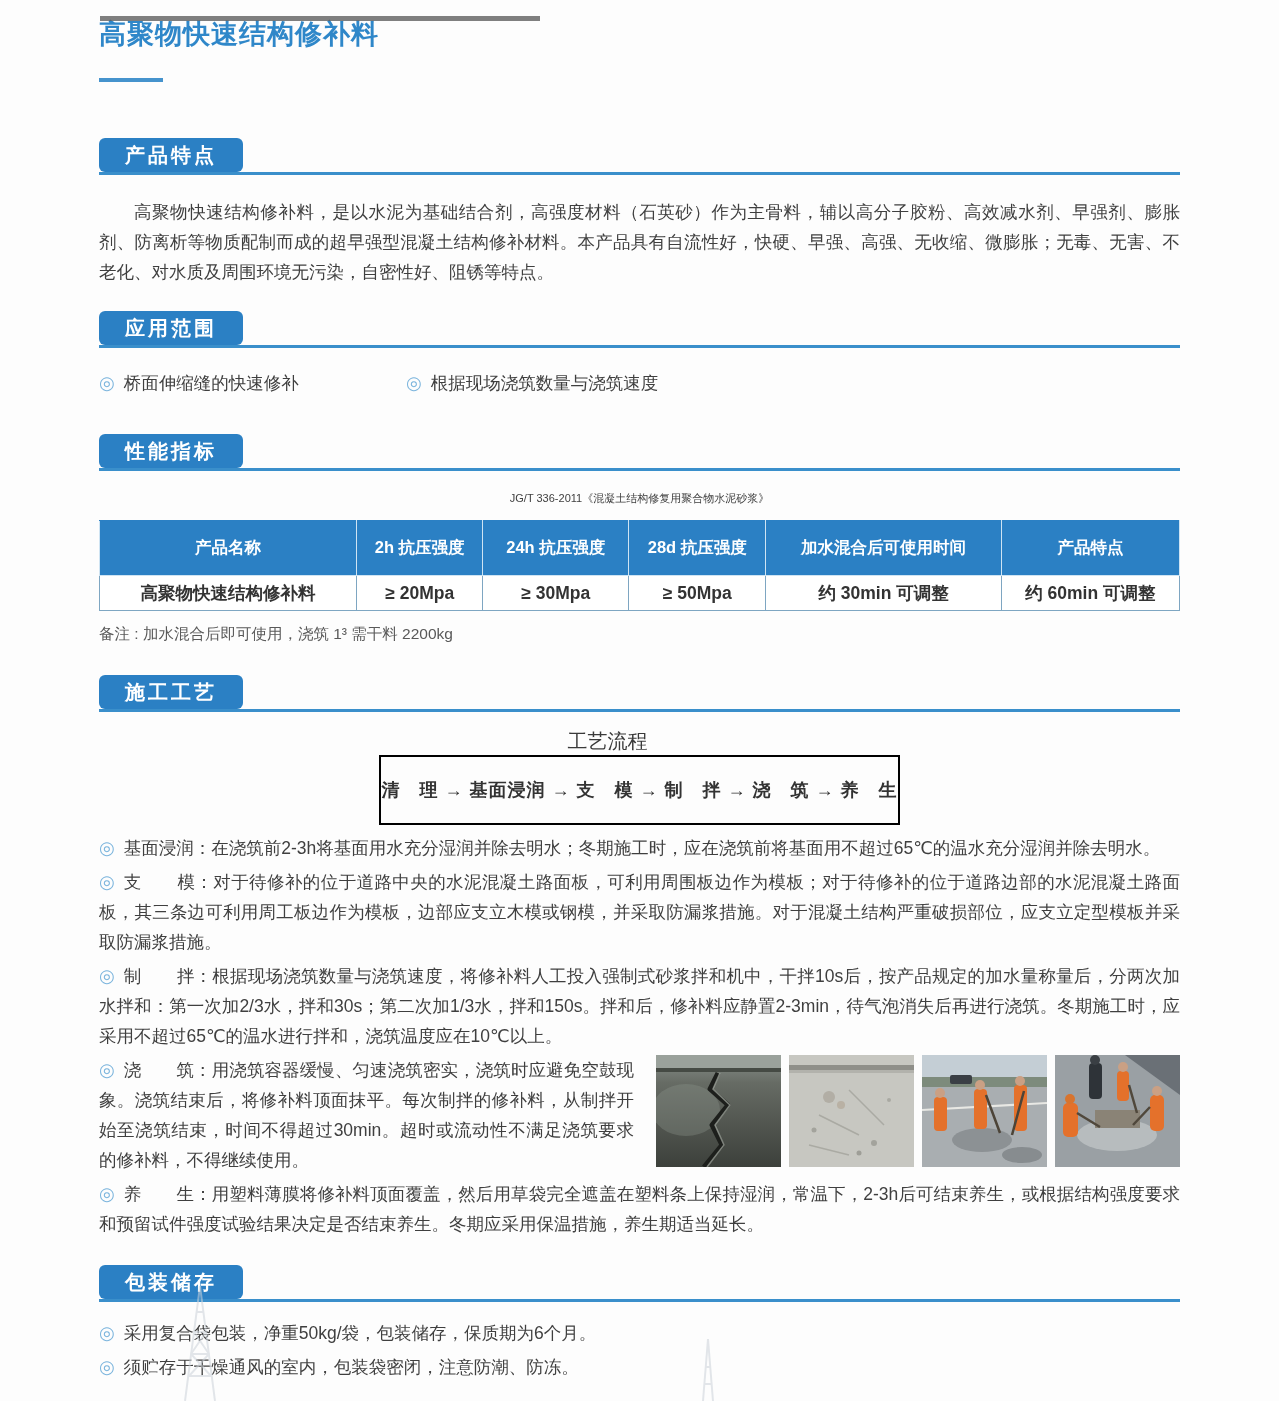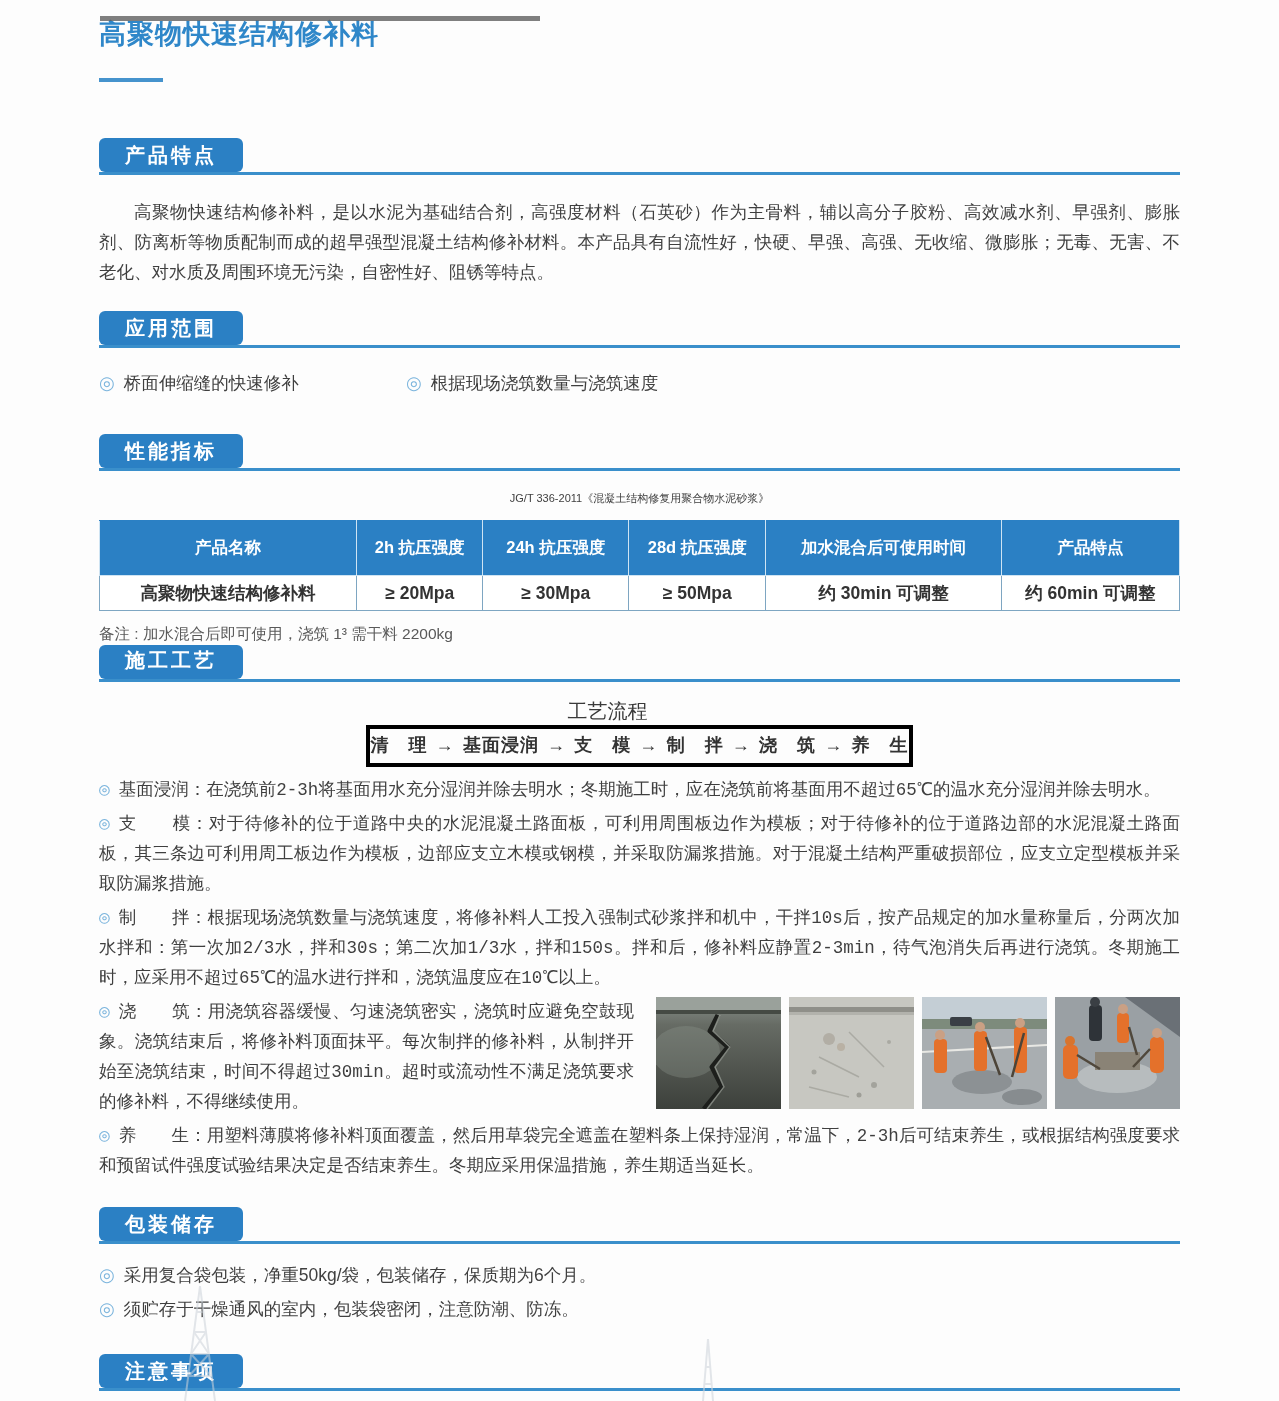--- a/index.html
+++ b/index.html
@@ -50,23 +50,23 @@
   }
   table.perf td{
     font-size:17.5px;font-weight:600;color:#333;text-align:center;
     padding:5px 4px;border:1px solid #7ea6c2;background:#fff;
   }
   .perf-note{margin-top:13px;font-size:15.5px;color:#595959;}
 
   .flow-row{display:flex;align-items:center;margin-top:16px;flex-direction:column;}
   .flow-label{font-size:20px;color:#3a3a3a;width:144px;flex:0 0 auto;}
   .flow-box{
-    flex:1;border:4px solid #000000;text-align:left;
+    flex:1;border:2px solid #000000;text-align:left;
     font-size:18px;font-weight:bold;color:#333;
-    line-height:30px;padding:2px 0;letter-spacing:1px;
+    line-height:30px;padding:18px 0;letter-spacing:1px;
   }
 
   .steps{margin-top:8px;}
   .step{margin:4px 0 0 0;font-size:17.5px;line-height:30px;text-align:justify;color:#3f3f3f;}
   .step .ring{float:left;margin-right:9px;}
   .photo-strip{
     float:right;width:524px;height:112px;margin:4px 0 4px 22px;
     display:flex;gap:8px;
   }
   .photo{flex:1;height:112px;overflow:hidden;background:#cfcfca;}
@@ -83,21 +83,21 @@
   .notes-block .bullet-line{margin-top:5px;}
 
   .watermark{position:absolute;opacity:.55;pointer-events:none;}
   .wm-tower{left:165px;bottom:0;}
   .wm-spire{left:695px;bottom:0;}
 
   section{display:block;}
   .mt-features{margin-top:56px;}
   .mt-application{margin-top:24px;}
   .mt-performance{margin-top:36px;}
-  .mt-process{font-family:Liberation Mono, monospace;}
+  .mt-process{margin-top:30px;}
   .mt-storage{margin-top:26px;}
   .mt-notes{margin-top:30px;}
 </style>
 </head>
 <body>
 
 <div class="page">
   <div class="top-artifact"></div>
 
   <h1 class="page-title">高聚物快速结构修补料</h1>

